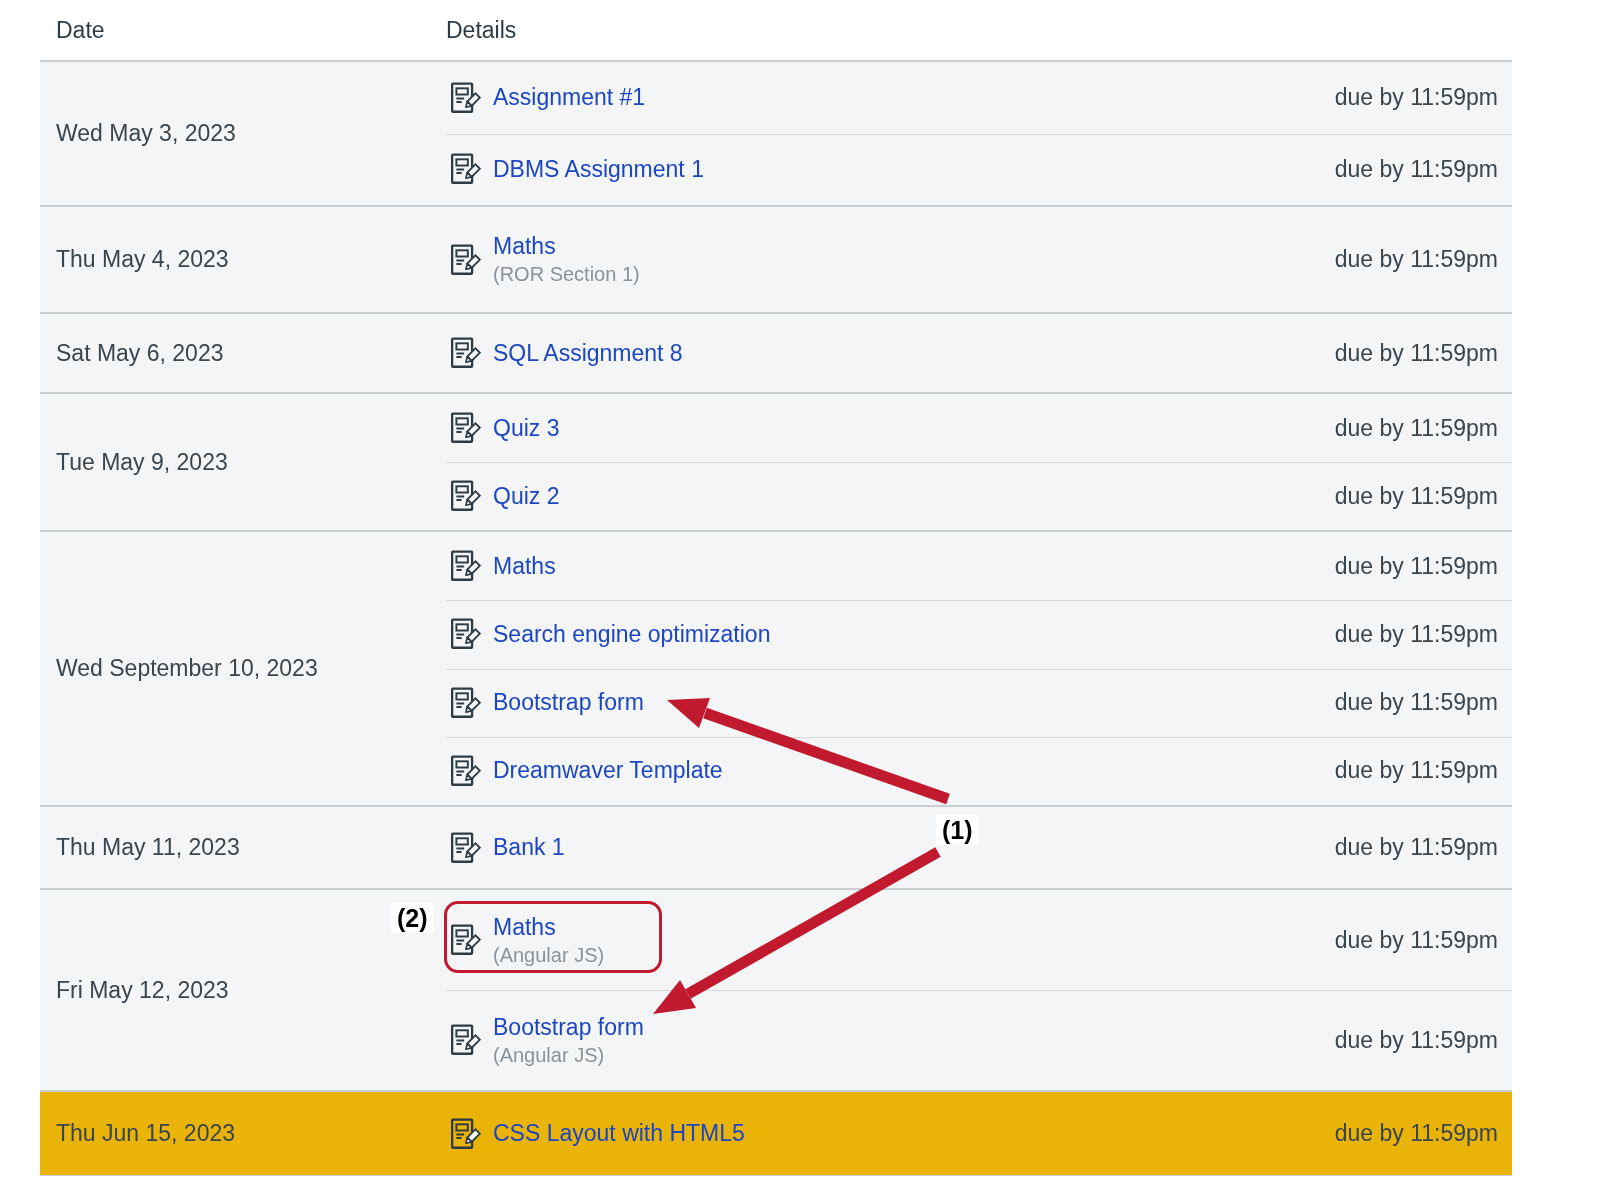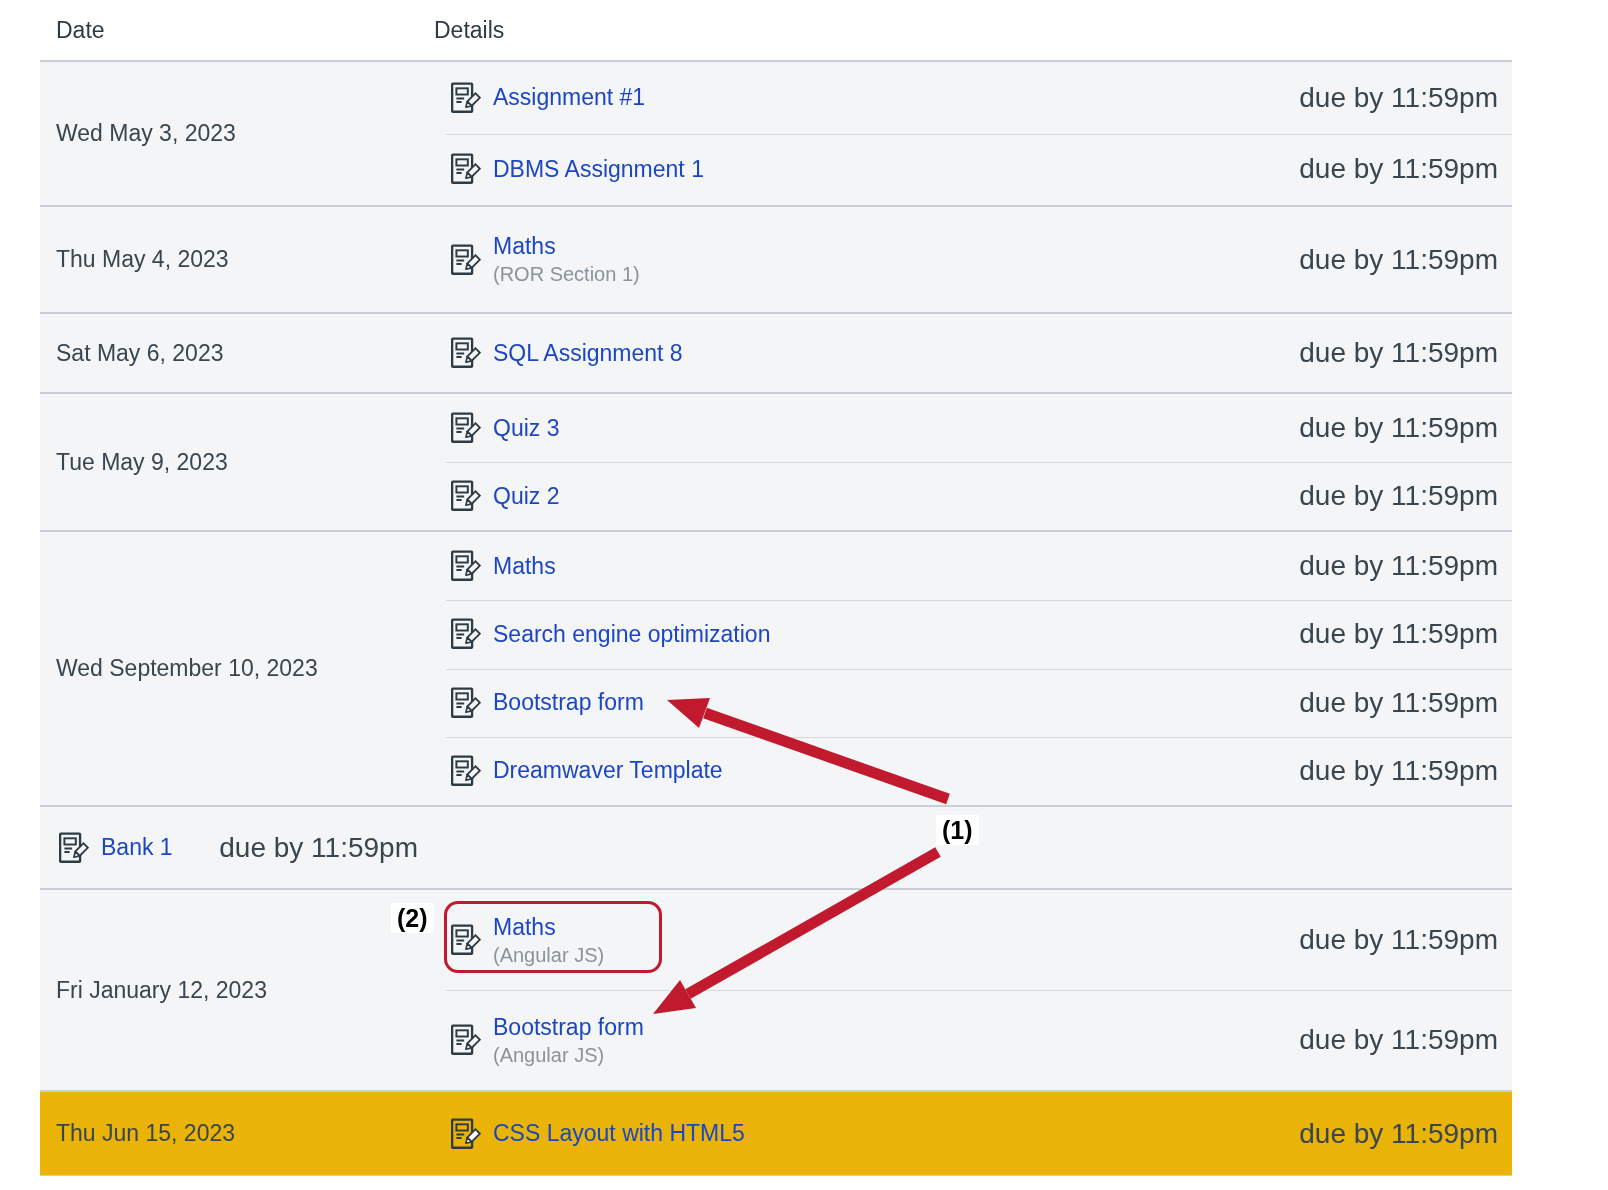--- a/index.html
+++ b/index.html
@@ -22,21 +22,21 @@
   }
   .page{position:absolute;left:40px;top:0;width:1472px;}
   
   .thead{
     display:grid;grid-template-columns:392px 1fr;height:62px;
     align-items:center;border-bottom:2px solid var(--c-group-border);
     background:#fff;
   }
   .thead .hd{font-weight:normal;font-size:23px;color:var(--c-ink);}
   .thead .hd.date{padding-left:16px;}
-  .thead .hd.details{padding-left:2px;}
+  .thead .hd.details{padding-left:2px;margin-left:12px;}
   
   .group{
     display:grid;grid-template-columns:392px 1fr;
     background:var(--c-row-bg);
   }
   .group + .group{border-top:2px solid var(--c-group-border);}
   .group.alt{background:#eab308;--icon-bg:#fff;}
   .group.last{border-bottom:1px solid var(--c-group-border);}
   .date-cell{display:flex;align-items:center;padding-left:16px;}
   .date-cell span{font-size:23px;color:var(--c-text);}
@@ -48,21 +48,21 @@
     content:"";position:absolute;left:14px;right:0;top:0;height:1px;
     background:var(--c-item-border);
   }
   .aicon{width:31px;height:34px;flex:0 0 auto;margin-right:12px;}
   .txt{display:flex;flex-direction:column;justify-content:center;}
   .title{
     font-size:23px;line-height:29px;color:var(--c-link);
     text-decoration:none;cursor:pointer;
   }
   .sub{font-size:20px;line-height:26px;color:var(--c-subtitle);}
-  .due{margin-left:auto;padding-right:14px;font-size:28px;color:var(--c-text);white-space:nowrap;}
+  .due{margin-left:auto;padding-right:14px;font-size:23px;color:var(--c-text);white-space:nowrap;}
   
   .overlay{position:absolute;inset:0;pointer-events:none;z-index:5;}
   .overlay svg{position:absolute;inset:0;}
   .hl-box{
     position:absolute;left:444px;top:901px;width:218px;height:72px;
     border:3.5px solid var(--c-annotation-red);border-radius:14px;
   }
   .ann-label{
     position:absolute;background:#fff;color:#000;font-weight:bold;
     font-size:25px;padding:1px 6px;line-height:28px;
@@ -218,36 +218,39 @@
           </svg>
         <div class="txt">
             <a href="#" class="title">Dreamwaver Template</a>
           </div>
         <span class="due">due by 11:59pm</span>
       </div>
     </div>
   </section>
 
   <section class="group" style="height:83px">
+    <div class="date-cell">
+        <span>Thu May 11, 2023</span>
+      </div>
     <div class="items">
       <div class="item">
         <svg class="aicon" viewBox="0 0 32 34">
             <use href="#icon-assignment"></use>
           </svg>
         <div class="txt">
             <a href="#" class="title">Bank 1</a>
           </div>
         <span class="due">due by 11:59pm</span>
       </div>
     </div>
   </section>
 
   <section class="group" style="height:202px">
     <div class="date-cell">
-        <span>Fri January 12, 2023</span>
+        <span>Fri May 12, 2023</span>
       </div>
     <div class="items">
       <div class="item">
         <svg class="aicon" viewBox="0 0 32 34">
             <use href="#icon-assignment"></use>
           </svg>
         <div class="txt">
           <a href="#" class="title">Maths</a>
           <span class="sub">(Angular JS)</span>
         </div>

